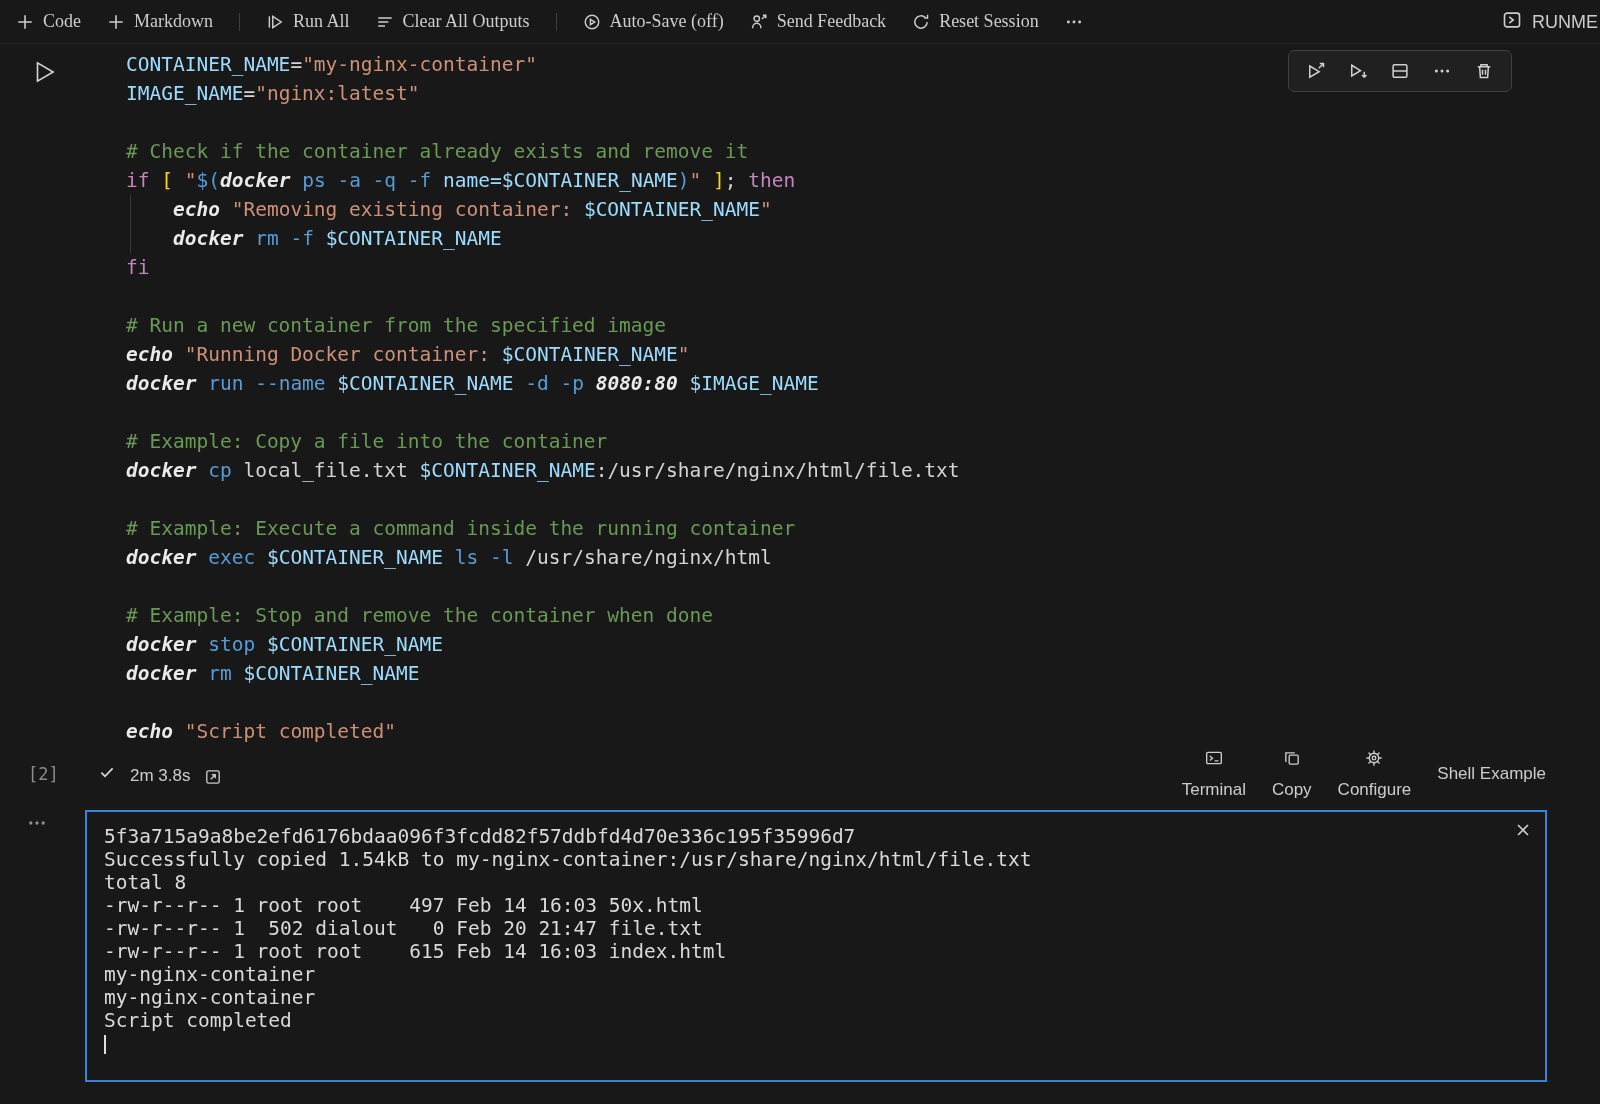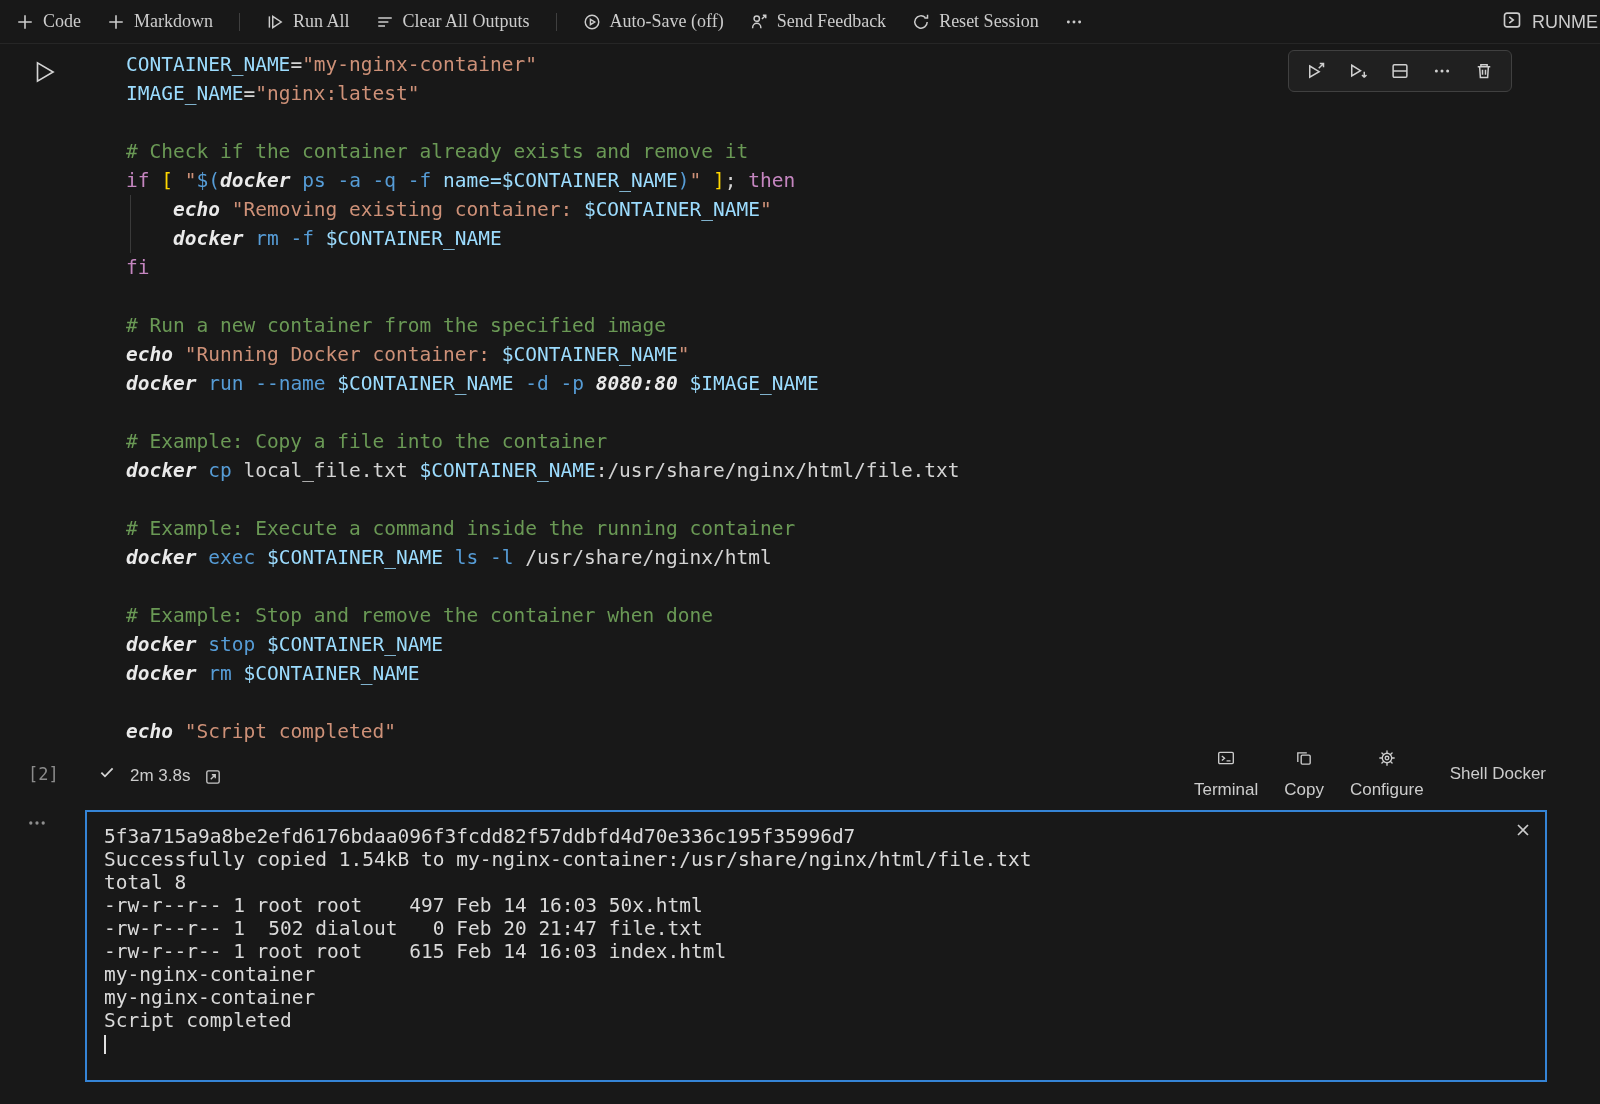--- a/index.html
+++ b/index.html
@@ -255,21 +255,21 @@
       <span>
         <svg width="18" height="18" viewBox="0 0 16 16" fill="none" stroke="currentColor" stroke-width="1.2" stroke-linecap="round">
             <circle cx="8" cy="8" r="4.2"></circle>
             <circle cx="8" cy="8" r="1.6"></circle>
             <path d="M8 1.6v2M8 12.4v2M1.6 8h2M12.4 8h2M3.5 3.5l1.4 1.4M11.1 11.1l1.4 1.4M3.5 12.5l1.4-1.4M11.1 4.9l1.4-1.4"></path>
           </svg>
       </span>
       <span>Configure</span>
     </div>
     <div class="fa-item">
-      <span>Shell Docker</span>
+      <span>Shell Example</span>
     </div>
   </div>
 </div>
 
 <div class="output-gutter">
   <svg width="22" height="22" viewBox="0 0 16 16" fill="currentColor">
       <circle cx="3.5" cy="8" r="1.2"></circle>
       <circle cx="8" cy="8" r="1.2"></circle>
       <circle cx="12.5" cy="8" r="1.2"></circle>
     </svg>

